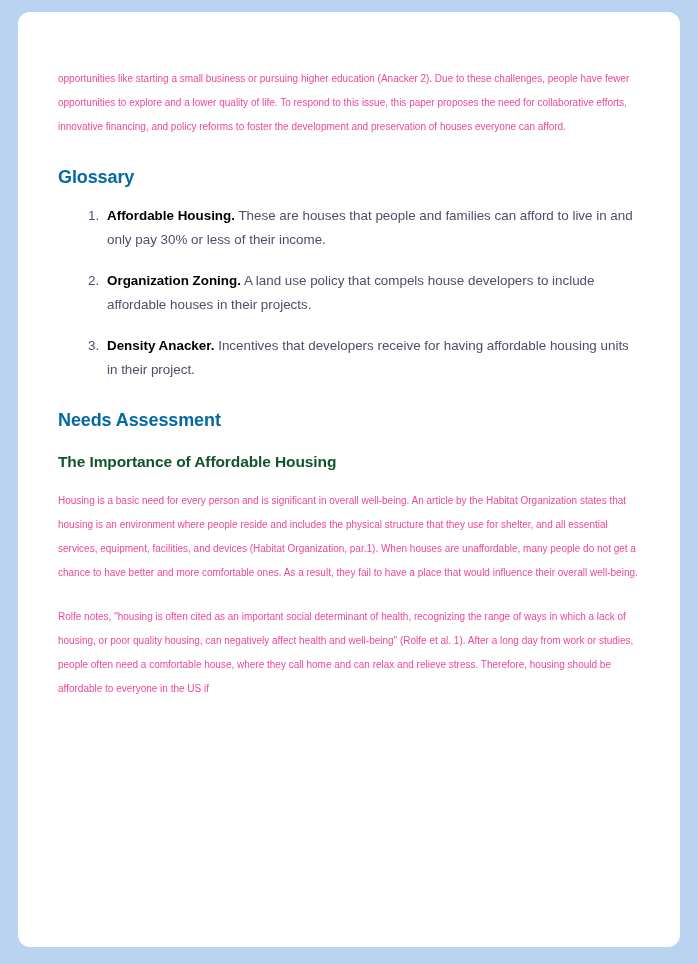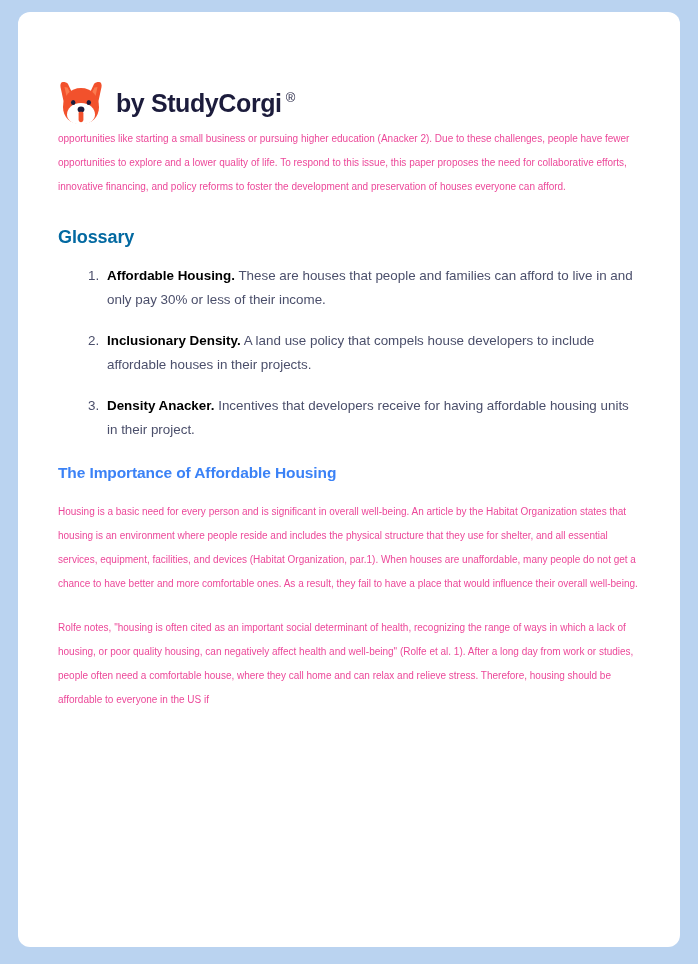--- a/index.html
+++ b/index.html
@@ -110,21 +110,21 @@
     font-size: 18px;
     font-weight: 700;
     color: #0369a1;
     margin: 28px 0 16px 0;
     letter-spacing: -0.1px;
   }
 
   h3.h-sub {
     font-size: 15.5px;
     font-weight: 700;
-    color: #3b82f6;
+    color: #14532d;
     margin: 22px 0 18px 0;
     letter-spacing: -0.1px;
   }
 
   ol.glossary-list {
     margin: 0 0 0 0;
     padding-left: 45px;
     list-style-position: outside;
   }
   ol.glossary-list li {
@@ -143,67 +143,43 @@
     color: #000000;
   }
 </style>
 </head>
 <body>
 
 <div class="page-card">
 
   <div class="doc-header">
 
-    <div class="brand">
-      <svg class="brand-mark" viewBox="0 0 46 48">
-
-        <path d="M5 3 C3 3 2 5 2.5 8 L7 29 L17 20 L10 5 C9 3.6 7 3 5 3 Z" fill="#f2512c"></path>
-        <path d="M6.5 8 L9.5 22 L14 17.5 L9.5 8.5 Z" fill="#fb7a4e"></path>
-
-        <path d="M41 3 C43 3 44 5 43.5 8 L39 29 L29 20 L36 5 C37 3.6 39 3 41 3 Z" fill="#f2512c"></path>
-        <path d="M39.5 8 L36.5 22 L32 17.5 L36.5 8.5 Z" fill="#fb7a4e"></path>
-
-        <path d="M23 9 C33.5 9 41 17 41 28 C41 38.5 33.5 45 23 45 C12.5 45 5 38.5 5 28 C5 17 12.5 9 23 9 Z" fill="#f2512c"></path>
-
-        <path d="M23 24 C31.5 24 37 29.5 37 35.5 C37 41.5 31 45.5 23 45.5 C15 45.5 9 41.5 9 35.5 C9 29.5 14.5 24 23 24 Z" fill="#ffffff"></path>
-
-        <ellipse cx="15.2" cy="23.5" rx="2.2" ry="2.6" fill="#1c1c3c"></ellipse>
-        <ellipse cx="30.8" cy="23.5" rx="2.2" ry="2.6" fill="#1c1c3c"></ellipse>
-
-        <ellipse cx="23" cy="30.5" rx="3.4" ry="2.9" fill="#1c1c3c"></ellipse>
-
-        <path d="M20.6 33.8 C20.6 33.1 21.6 32.7 23 32.7 C24.4 32.7 25.4 33.1 25.4 33.8 L25.4 40.5 C25.4 42.2 24.3 43.2 23 43.2 C21.7 43.2 20.6 42.2 20.6 40.5 Z" fill="#f2512c"></path>
-      </svg>
-      <div class="brand-text">
-        <span>by StudyCorgi</span>
-        <span class="brand-reg">®</span>
-      </div>
-    </div>
 
 
   </div>
 
   <div class="doc-body">
 
     <p class="para first-para">opportunities like starting a small business or pursuing higher education (Anacker 2). Due to these challenges, people have fewer opportunities to explore and a lower quality of life. To respond to this issue, this paper proposes the need for collaborative efforts, innovative financing, and policy reforms to foster the development and preservation of houses everyone can afford.</p>
 
     <h2 class="h-section">Glossary</h2>
 
     <ol class="glossary-list">
       <li>
         <span class="term">Affordable Housing.</span><span> These are houses that people and families can afford to live in and only pay 30% or less of their income.</span>
       </li>
       <li>
-        <span class="term">Inclusionary Density.</span><span> A land use policy that compels house developers to include affordable houses in their projects.</span>
+        <span class="term">Organization Zoning.</span><span> A land use policy that compels house developers to include affordable houses in their projects.</span>
       </li>
       <li>
         <span class="term">Density Anacker.</span><span> Incentives that developers receive for having affordable housing units in their project.</span>
       </li>
     </ol>
 
+    <h2 class="h-section">Needs Assessment</h2>
 
     <h3 class="h-sub">The Importance of Affordable Housing</h3>
 
     <p class="para">Housing is a basic need for every person and is significant in overall well-being. An article by the Habitat Organization states that housing is an environment where people reside and includes the physical structure that they use for shelter, and all essential services, equipment, facilities, and devices (Habitat Organization, par.1). When houses are unaffordable, many people do not get a chance to have better and more comfortable ones. As a result, they fail to have a place that would influence their overall well-being.</p>
 
     <p class="para">Rolfe notes, "housing is often cited as an important social determinant of health, recognizing the range of ways in which a lack of housing, or poor quality housing, can negatively affect health and well-being" (Rolfe et al. 1). After a long day from work or studies, people often need a comfortable house, where they call home and can relax and relieve stress. Therefore, housing should be affordable to everyone in the US if</p>
 
   </div>
 
 </div>

